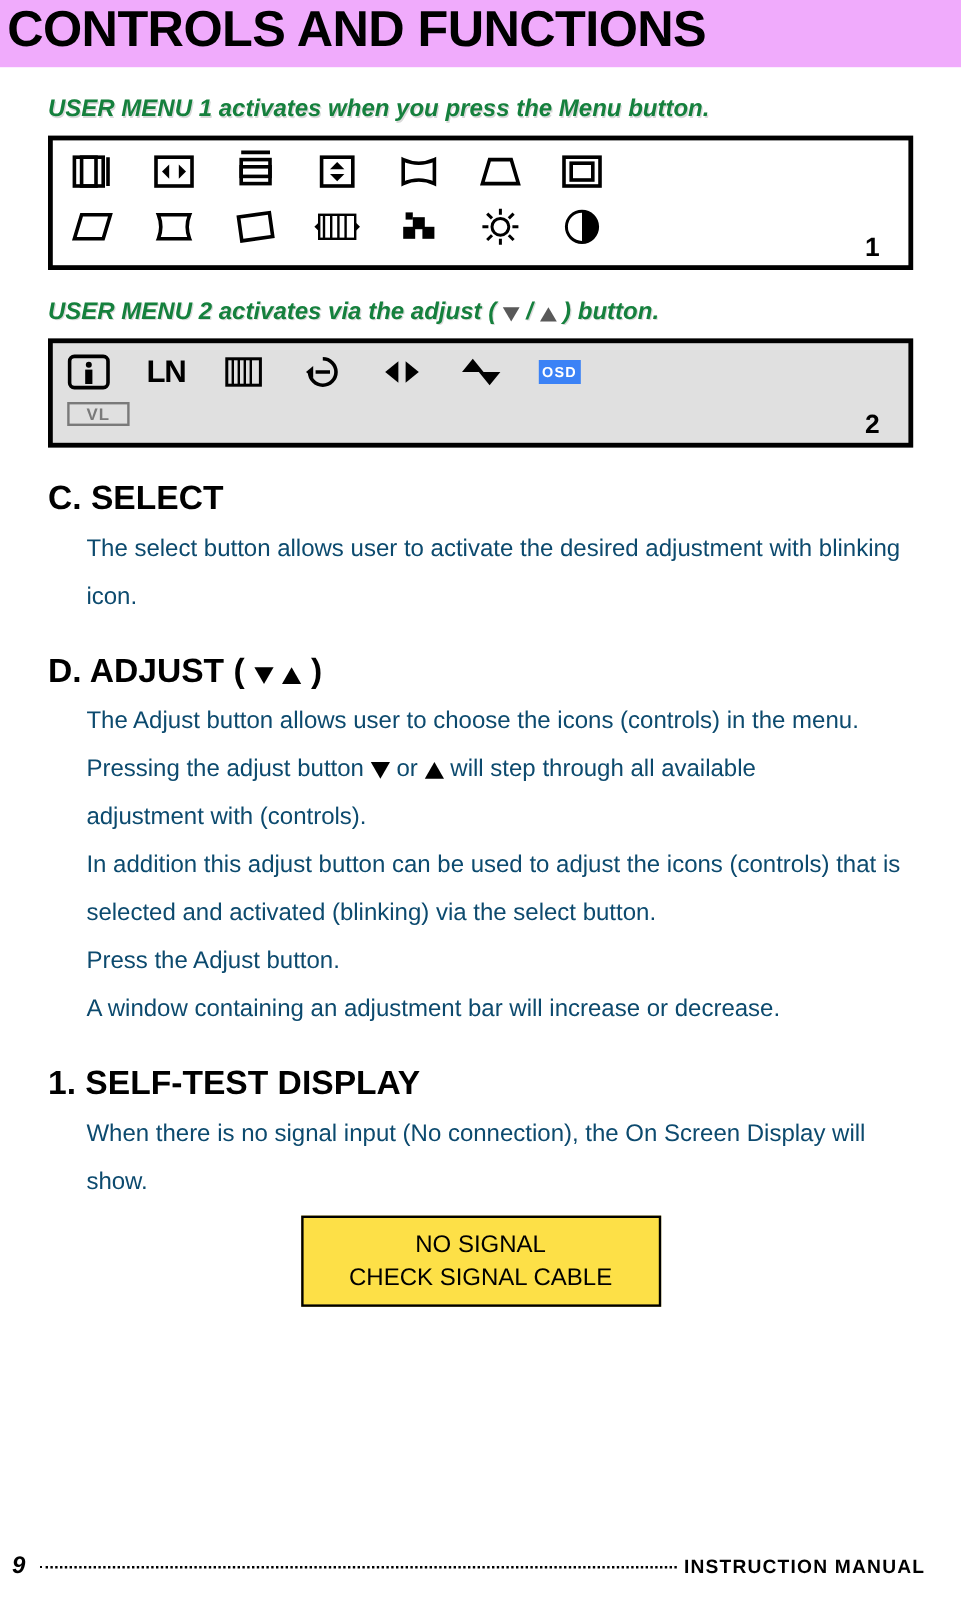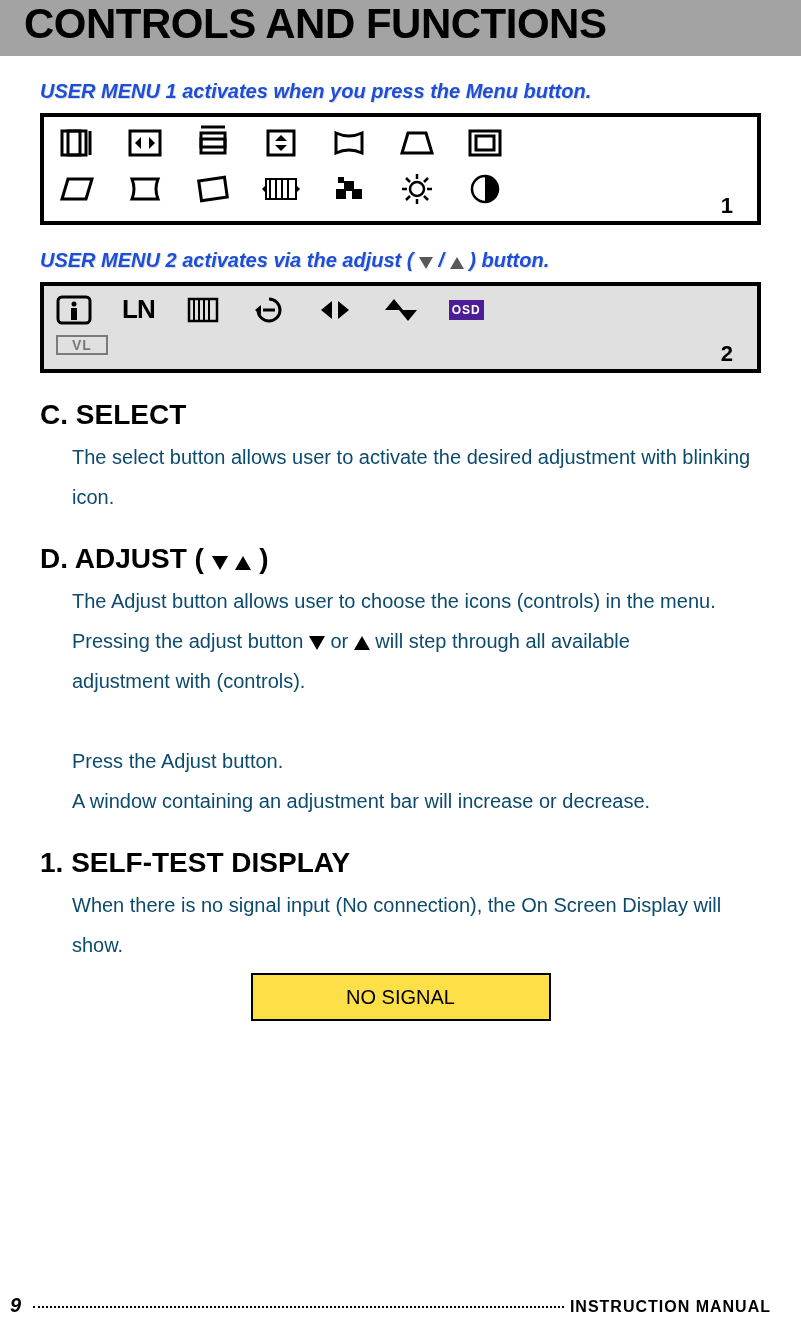--- a/index.html
+++ b/index.html
@@ -5,37 +5,37 @@
     * { margin: 0; padding: 0; box-sizing: border-box; }
     body {
       font-family: Arial, Helvetica, sans-serif;
       background: #fff;
       width: 801px;
       height: 1331px;
       position: relative;
       padding: 20px 30px;
     }
     .title-banner {
-      background: #a3a3a3;
-      padding: 0 10px 8px 24px;
+      background: #f0abfc;
+      padding: 0 10px 8px 6px;
       margin: -20px -30px 20px -30px;
     }
     .title-banner h1 {
       font-size: 42px;
       font-weight: bold;
       font-stretch: condensed;
       letter-spacing: -0.5px;
       color: #000;
       font-family: "Arial Narrow", Arial, sans-serif;
     }
     .menu-header {
       font-size: 20px;
       font-weight: bold;
       font-style: italic;
-      color: #1d4ed8;
+      color: #15803d;
       text-shadow: 1px 1px 0 rgba(0,0,0,0.15);
       margin: 24px 0 10px 10px;
       font-family: "Arial Narrow", Arial, sans-serif;
     }
     .menu-header .tri {
       display: inline-block;
       vertical-align: -2px;
     }
     .tri-down {
       width: 0; height: 0;
@@ -71,21 +71,21 @@
     .menu2 {
       border: 4px solid #000;
       margin: 0 10px 10px 10px;
       padding: 8px 12px 4px 12px;
       position: relative;
       background: #e0e0e0;
     }
     .menu2 .icon-row { gap: 30px; align-items: center; }
     .menu2 .page-num { position: absolute; right: 24px; bottom: 2px; font-size: 22px; font-weight: bold;}
     .blk { font-size: 26px; font-weight: 900; font-family: "Arial Black", Arial; letter-spacing: -1px; }
-    .osd-badge { background:#4c1d95; color:#fff; font-size:12px; font-weight:bold; padding:3px 3px; letter-spacing:1px;}
+    .osd-badge { background:#3b82f6; color:#fff; font-size:12px; font-weight:bold; padding:3px 3px; letter-spacing:1px;}
     .vl-badge { border:2px solid #7a7a7a; color:#7a7a7a; font-size:14px; font-weight:bold; padding:0px 14px; letter-spacing:1px;}
     .sect-head {
       font-size: 28px;
       font-weight: bold;
       margin: 26px 0 6px 10px;
       font-family: "Arial Narrow", Arial, sans-serif;
     }
     .body-text {
       font-size: 20px;
       margin: 0 10px 0 42px;
@@ -281,29 +281,30 @@
   <span> )</span>
 </div>
 <div class="body-text">
   <span>The Adjust button allows user to choose the icons (controls) in the menu.</span><br>
   <span>Pressing the adjust button </span>
   <span class="tri-b-down"></span>
   <span> or </span>
   <span class="tri-b-up"></span>
   <span> will step through all available</span><br>
   <span>adjustment with (controls).</span><br>
-  <br>
+  <span>In addition this adjust button can be used to adjust the icons (controls) that is selected and activated (blinking) via the select button.</span><br>
   <span>Press the Adjust button.</span><br>
   <span>A window containing an adjustment bar will increase or decrease.</span><br>
 </div>
 
 <div class="sect-head">1. SELF-TEST DISPLAY</div>
 <div class="body-text">When there is no signal input (No connection), the On Screen Display will show.</div>
 
 <div class="no-signal-box">
   <div>NO SIGNAL</div>
+  <div>CHECK SIGNAL CABLE</div>
 </div>
 
 <div class="footer">
   <span class="pn">9</span>
   <span class="dots"></span>
   <span class="man">INSTRUCTION  MANUAL</span>
 </div>
 
 </body></html>

